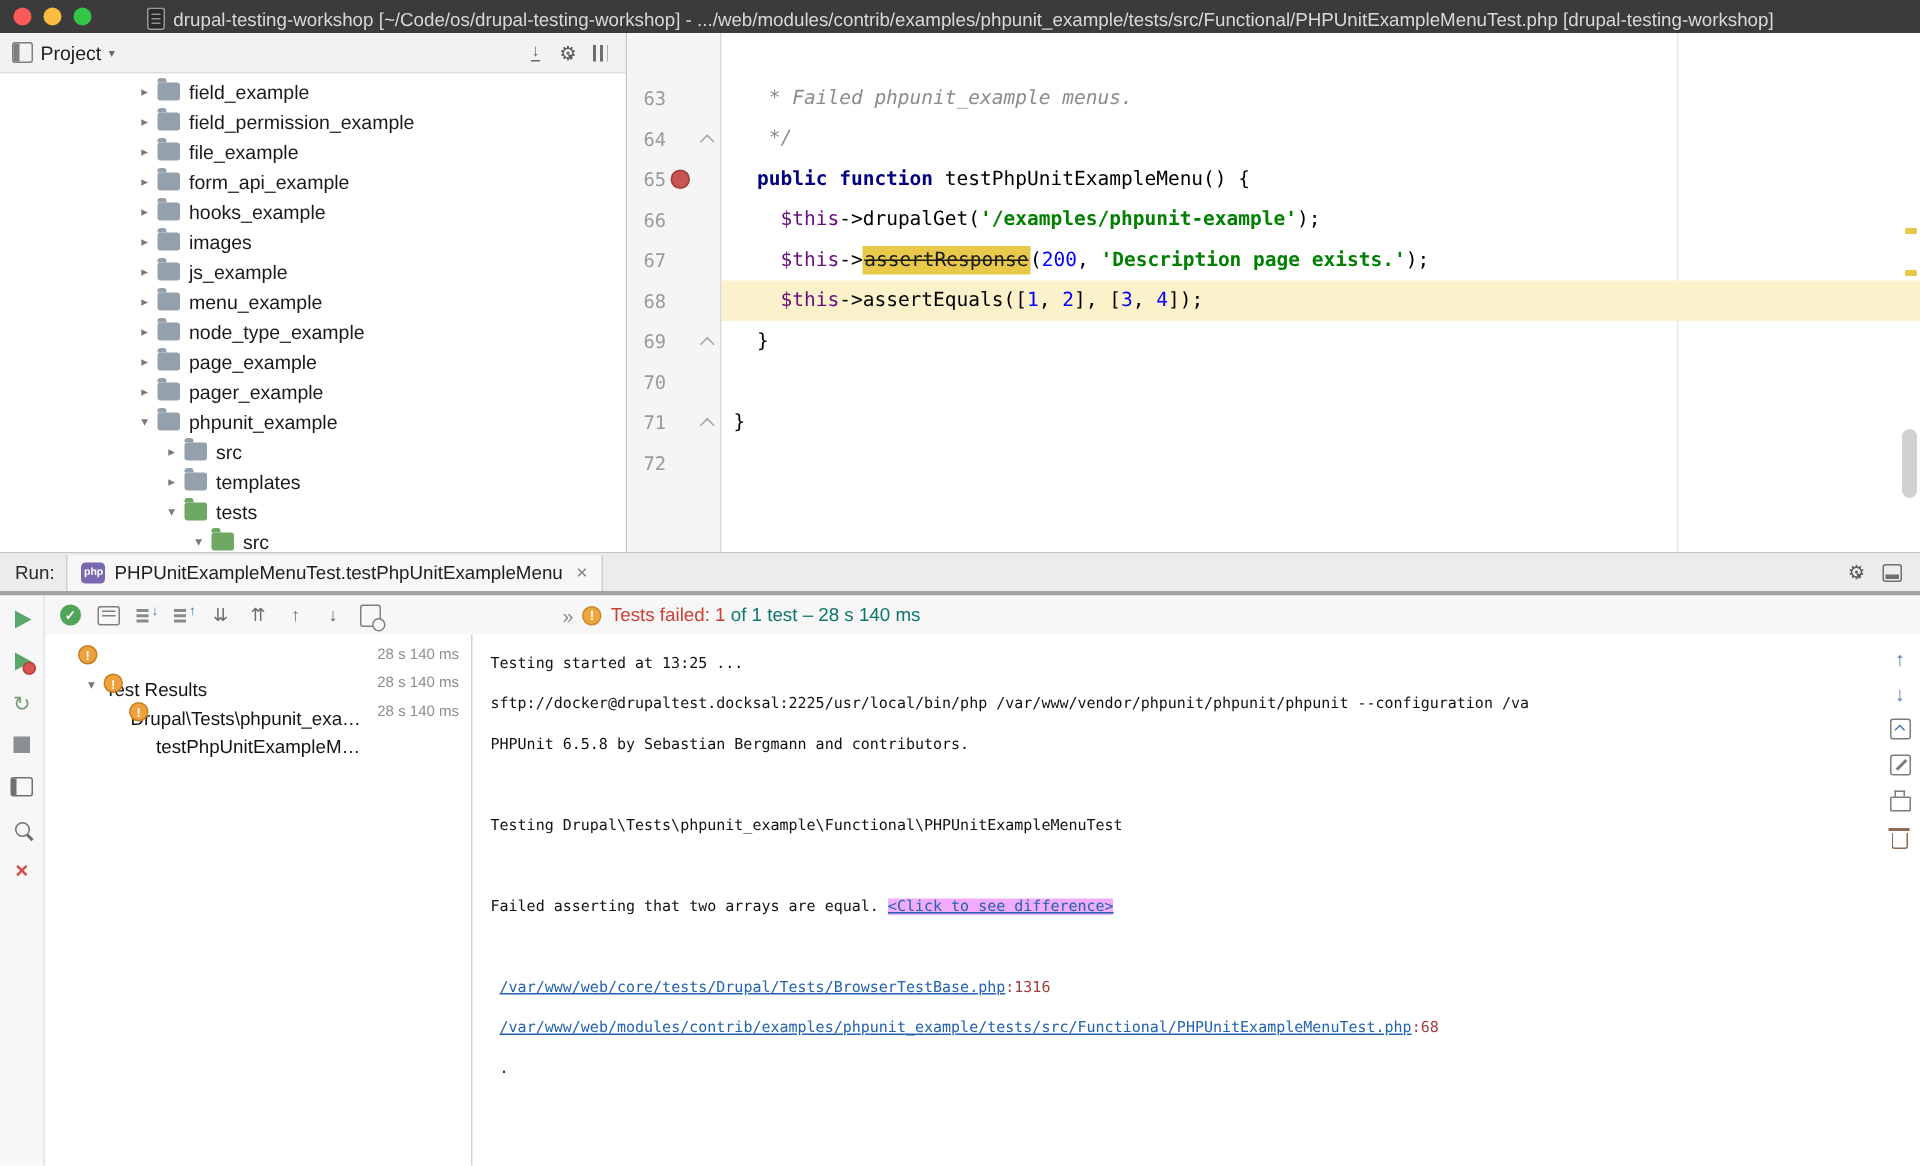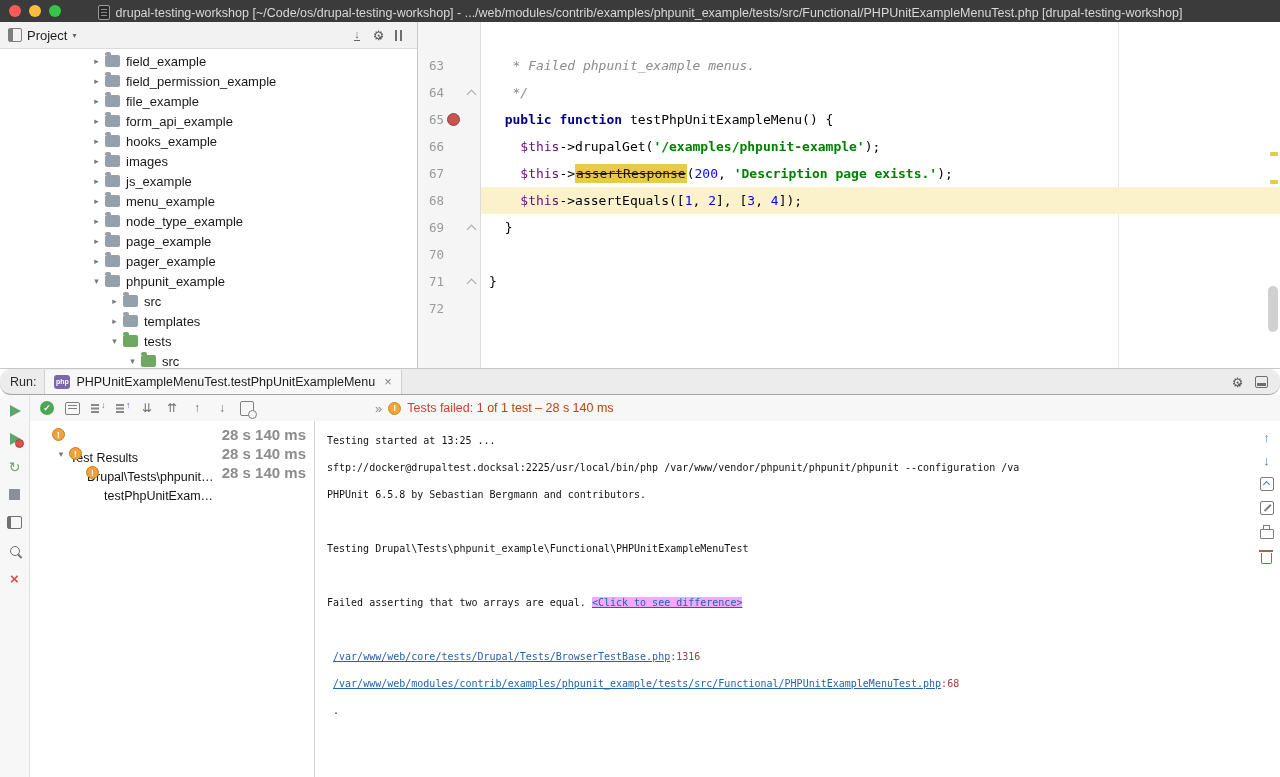--- a/index.html
+++ b/index.html
@@ -53,21 +53,21 @@
   .tok-plain{color:#000;}
   .tok-var{color:#660E7A;}
   .tok-string{color:#008000;font-weight:bold;}
   .tok-number{color:#0000FF;}
   .tok-deprecated{color:#1A1A1A;background:#E9C94A;text-decoration:line-through;padding:2px 1px;}
   .editor-scroll{position:absolute;right:2px;top:264px;width:10px;height:46px;border-radius:5px;background:rgba(120,120,120,.35);}
   .stripe-mark{position:absolute;right:2px;width:8px;height:4px;background:#E6C84C;border-radius:1px;}
 
   
   .run-panel{position:absolute;top:368px;left:0;width:1280px;height:409px;display:flex;flex-direction:column;border-top:1px solid #C6C6C6;background:#FFF;box-sizing:border-box;}
-  .run-tabbar{height:25px;background:#ECECEC;border-bottom:1px solid #a3a3a3;display:flex;align-items:center;flex:none;border-radius:11px;}
+  .run-tabbar{height:25px;background:#ECECEC;border-bottom:3px solid #a3a3a3;display:flex;align-items:center;flex:none;}
   .run-label{font-size:12.5px;color:#2A2A2A;padding:0 8px 0 10px;}
   .run-tab{height:24px;display:flex;align-items:center;gap:6px;padding:0 9px;background:#F7F7F7;border-left:1px solid #CFCFCF;border-right:1px solid #CFCFCF;font-size:12.5px;color:#1E1E1E;}
   .php-badge{width:16px;height:14px;background:#7A68AE;border-radius:3px;color:#FFF;font-size:7px;font-weight:bold;display:flex;align-items:center;justify-content:center;flex:none;}
   .tab-close{color:#7E7E7E;font-size:13px;margin-left:3px;line-height:1;}
   .tabbar-right{margin-left:auto;display:flex;align-items:center;gap:14px;padding-right:12px;}
   .i-hide{width:11px;height:10px;border:1.5px solid #6E6E6E;border-radius:2px;position:relative;}
   .i-hide::after{content:'';position:absolute;left:1px;right:1px;bottom:1px;height:3px;background:#6E6E6E;}
 
   .run-main{flex:1;display:flex;min-height:0;}
   .vtoolbar{width:29px;background:#F7F7F7;border-right:1px solid #E2E2E2;display:flex;flex-direction:column;align-items:center;padding-top:5px;gap:7px;flex:none;}
@@ -93,29 +93,29 @@
   .i-sort.dn::after{content:'↓';position:absolute;right:-2px;top:-2px;font-size:9px;color:#4879B8;}
   .i-sort.up::after{content:'↑';position:absolute;right:-2px;top:-2px;font-size:9px;color:#4879B8;}
   .i-exp{color:#6E6E6E;font-size:12px;line-height:1;}
   .i-nav{color:#6E6E6E;font-size:12px;font-weight:bold;line-height:1;}
   .i-history{width:12px;height:13px;border:1.5px solid #808080;border-radius:2px;position:relative;}
   .i-history::after{content:'';position:absolute;right:-4px;bottom:-4px;width:7px;height:7px;border-radius:50%;background:#F7F7F7;border:1.5px solid #808080;}
   .i-chev{color:#8A8A8A;font-size:13px;}
   .status{display:flex;align-items:center;gap:6px;margin-left:112px;font-size:12.5px;white-space:nowrap;}
   .warn-ball{width:13px;height:13px;border-radius:50%;background:#EDA53C;border:1px solid #C9882B;color:#FFF;font-weight:bold;font-size:9px;display:flex;align-items:center;justify-content:center;box-sizing:border-box;}
   .st-failed{color:#CC3E36;}
-  .st-rest{color:#c2410c;}
+  .st-rest{color:#0f766e;}
 
   .run-content{flex:1;display:flex;min-height:0;background:#FFF;}
   .test-tree{width:285px;border-right:1px solid #D5D5D5;padding-top:4px;flex:none;overflow:hidden;box-sizing:border-box;}
   .ttrow{height:19px;display:flex;align-items:center;font-size:12.5px;color:#141414;padding-right:8px;}
   .tt-arrow{width:16px;text-align:center;font-size:9px;color:#7A7A7A;flex:none;}
   .fail-ball{width:13px;height:13px;border-radius:50%;background:#F0A13C;border:1px solid #C07F22;color:#FFF;font-size:8.5px;font-weight:bold;display:flex;align-items:center;justify-content:center;flex:none;margin-right:5px;box-sizing:border-box;}
   .tt-label{flex:1;white-space:nowrap;overflow:hidden;text-overflow:ellipsis;margin-top:46px;}
-  .tt-time{color:#8C8C8C;font-size:15px;margin-left:6px;flex:none;font-weight:bold;}
+  .tt-time{color:#8C8C8C;font-size:10px;margin-left:6px;flex:none;}
 
   .console{flex:1;padding:6px 0 0 12px;font-family:"DejaVu Sans Mono",monospace;font-size:10px;overflow:hidden;min-width:0;}
   .cline{height:27px;line-height:27px;white-space:pre;}
   .c-plain{color:#121212;}
   .c-link{color:#2463AF;text-decoration:underline;}
   .c-lineref{color:#A33B3B;}
   .c-difflink{color:#2463AF;text-decoration:underline;background:#f0abfc;}
 
   .console-toolbar{width:27px;display:flex;flex-direction:column;align-items:center;padding-top:10px;gap:10px;flex:none;}
   .ct-arrow{color:#4879B8;font-size:13px;font-weight:bold;line-height:1;}

